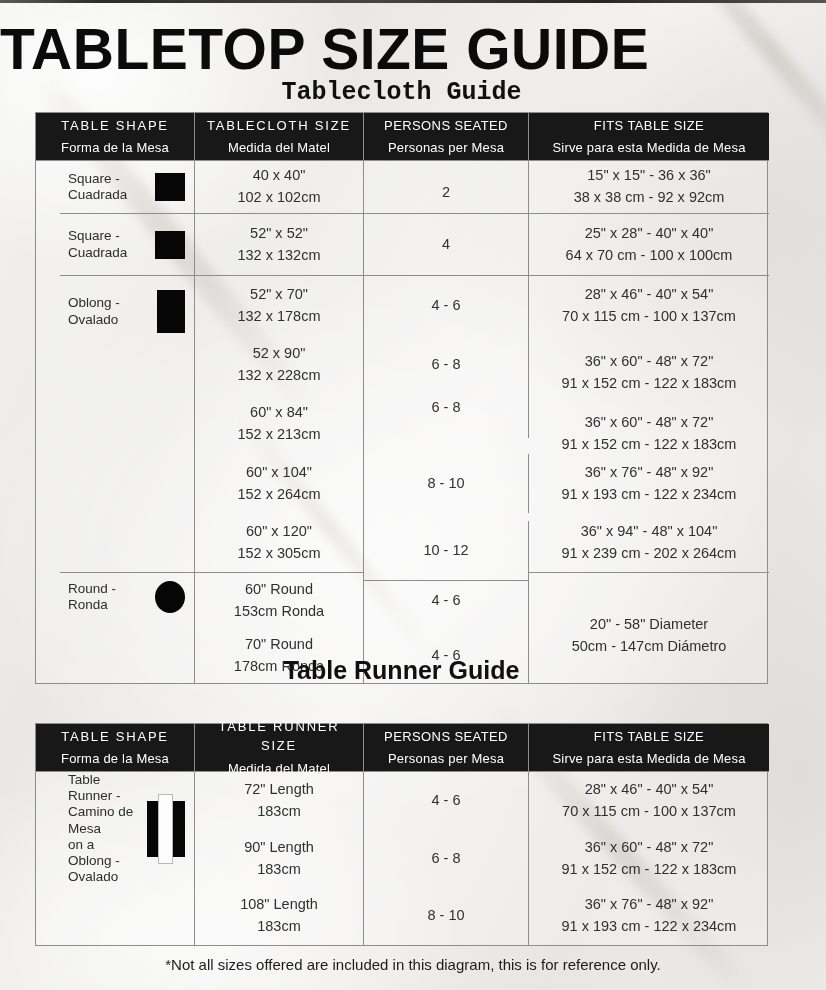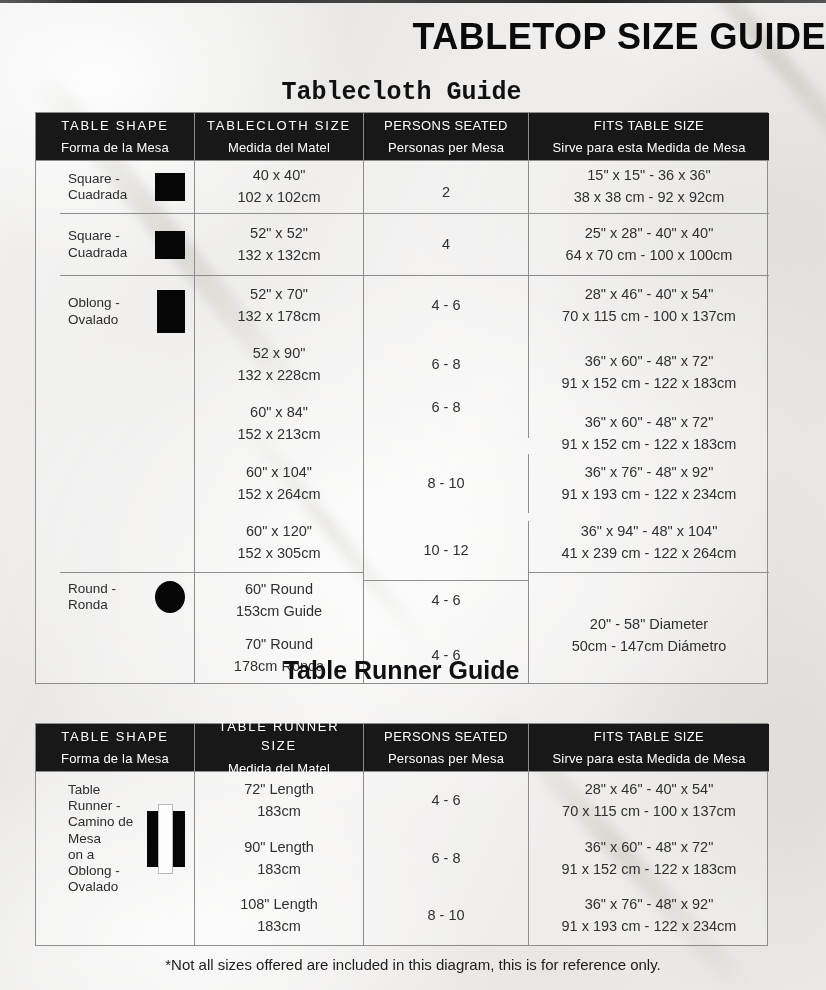--- a/index.html
+++ b/index.html
@@ -18,22 +18,22 @@
   }
   .vein { position:absolute; pointer-events:none; background:linear-gradient(90deg, rgba(160,155,140,0), rgba(160,155,140,.38), rgba(160,155,140,0)); filter:blur(5px); }
   .vein.v1 { left:-40px;  top:230px; width:430px; height:26px; transform:rotate(51deg); }
   .vein.v2 { left:430px;  top:840px; width:380px; height:22px; transform:rotate(48deg); }
   .vein.v3 { left:560px;  top:40px;  width:420px; height:20px; transform:rotate(50deg); opacity:.8; }
   .vein.v4 { left:180px;  top:520px; width:300px; height:16px; transform:rotate(51deg); opacity:.6; }
 
   .topstrip { position:absolute; top:0; left:0; width:100%; height:3px;
     background:linear-gradient(90deg,#4a4a4a,#161616 12%,#333 45%,#101010 72%,#444); opacity:.9; }
 
-  .doc-title { position:absolute; top:16px; left:0; width:100%; text-align:right;
-    font-size:36px; font-weight:bold; color:#0b0b0b; letter-spacing:.5px; }
+  .doc-title { position:absolute; top:16px; left:0; width:100%; text-align:left;
+    font-size:57px; font-weight:bold; color:#0b0b0b; letter-spacing:.5px; }
 
   .section-title { position:absolute; left:35px; width:733px; text-align:center;
     font-size:25px; color:#101010; }
   .section-title.cloth  { top:78px;font-family:Liberation Mono, monospace; }
   .section-title.runner { top:656px; }
 
   .grid { position:absolute; left:35px; width:733px; display:grid;
     grid-template-columns:159px 169px 165px 240px;
     border:1px solid #8d8d8d; background:rgba(255,255,255,.25); }
   .grid.t1 { top:112px; grid-template-rows:48px 53px 62px 59px 59px 60px 59px 60px 55px 55px; }
@@ -63,21 +63,21 @@
 
   
   .gc1{grid-column:1} .gc2{grid-column:2} .gc3{grid-column:3} .gc4{grid-column:4}
   .gr1{grid-row:1} .gr2{grid-row:2} .gr3{grid-row:3} .gr4{grid-row:4} .gr5{grid-row:5}
   .gr6{grid-row:6} .gr7{grid-row:7} .gr8{grid-row:8} .gr9{grid-row:9} .gr10{grid-row:10}
   .span2{grid-row-end:span 2} .span3{grid-row-end:span 3} .span5{grid-row-end:span 5}
 
   
   .dn6  { top:6px; }  .dn8 { top:8px; } .dn10 { top:10px; }
   .up16 { top:-16px; }
-  .padt14 { padding-top:14px; } .padt8 { padding-top:8px; } .padt10 { padding-top:10px; }
+  .padt14 { padding-top:14px; } .padt8 { padding-top:8px; } .padt10 { }
 
   .footnote { position:absolute; top:956px; left:0; width:100%; text-align:center;
     font-size:15px; color:#1c1c1c; }
 </style>
 </head>
 <body>
 
 <div class="page">
   <div class="vein v1"></div>
   <div class="vein v2"></div>
@@ -201,32 +201,32 @@
 
     <div class="c vr hb gc2 gr8">
       <div>60" x 120"</div>
       <div>152 x 305cm</div>
     </div>
     <div class="c dn8 vr hb gc3 gr8">
       <div>10 - 12</div>
     </div>
     <div class="c hb gc4 gr8">
       <div>36" x 94" - 48" x 104"</div>
-      <div>41 x 239 cm - 122 x 264cm</div>
+      <div>91 x 239 cm - 202 x 264cm</div>
     </div>
 
     <div class="c shape top padt8 vr gc1 gr9 span2">
       <div class="shape-inner">
         <span class="shape-label">Round - Ronda</span>
         <span class="icon-round"></span>
       </div>
     </div>
     <div class="c vr gc2 gr9">
       <div>60" Round</div>
-      <div>153cm Guide</div>
+      <div>153cm Ronda</div>
     </div>
     <div class="c vr gc3 gr9">
       <div>4 - 6</div>
     </div>
     <div class="c gc4 gr9 span2">
       <div class="dn8" style="position:relative">20" - 58" Diameter</div>
       <div class="dn8" style="position:relative">50cm - 147cm Diámetro</div>
     </div>
     <div class="c vr gc2 gr10">
       <div>70" Round</div>

